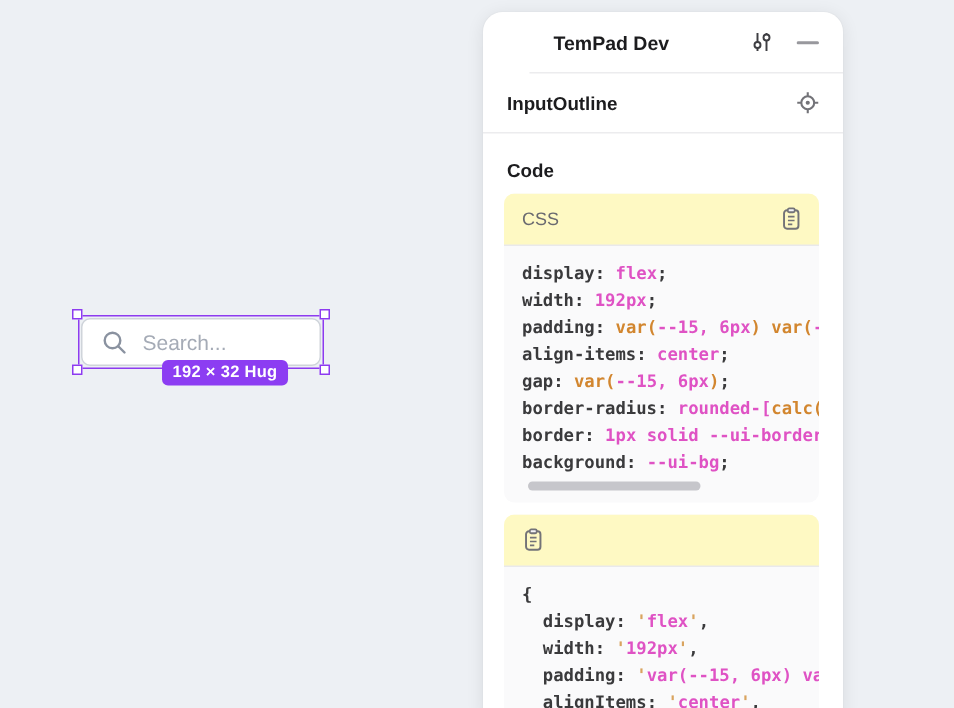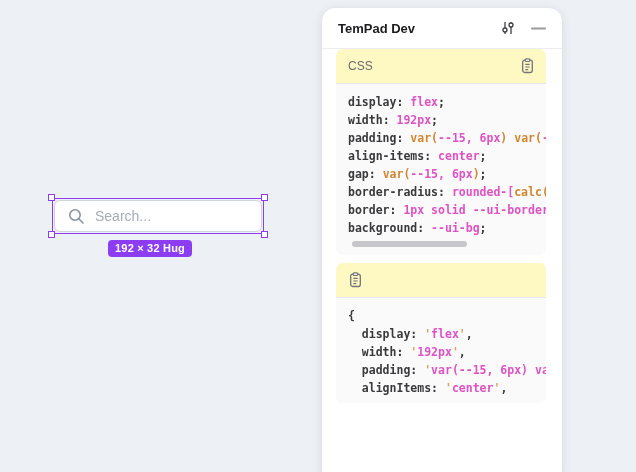--- a/index.html
+++ b/index.html
@@ -5,21 +5,21 @@
   html,body{margin:0;padding:0;}
   body{
     width:636px;height:472px;overflow:hidden;position:relative;
     background:#edf0f4;
     font-family:"Liberation Sans","DejaVu Sans",sans-serif;
     -webkit-font-smoothing:antialiased;
   }
 
   
   .canvas{position:absolute;inset:0;}
-  .selection{position:absolute;left:54px;top:200px;width:208px;height:32px;}
+  .selection{position:absolute;left:54px;top:212px;width:160px;height:32px;}
   .search-box{
     position:absolute;inset:0;background:#fff;border:1px solid #cfd4da;border-radius:6px;
     display:flex;align-items:center;padding-left:13px;gap:10px;box-sizing:border-box;
   }
   .search-placeholder{font-size:14px;color:#a5abb6;}
   .sel-outline{position:absolute;inset:-2px;border:1.5px solid #8d3bf0;pointer-events:none;}
   .handle{position:absolute;width:7px;height:7px;background:#fff;border:1px solid #8d3bf0;box-sizing:border-box;}
   .handle.tl{left:-6px;top:-6px;} .handle.tr{right:-6px;top:-6px;}
   .handle.bl{left:-6px;bottom:-6px;} .handle.br{right:-6px;bottom:-6px;}
   .dim-badge{
@@ -29,21 +29,21 @@
   }
 
   
   .panel{
     position:absolute;left:322px;top:8px;width:240px;height:478px;background:#fff;
     border-radius:13px;box-shadow:0 2px 12px rgba(0,0,0,.09),0 0 1px rgba(0,0,0,.08);
     box-sizing:border-box;overflow:hidden;
   }
   .panel-header{
     height:41px;display:flex;align-items:center;padding:0 16px;
-    border-bottom:1px solid #ececee;box-sizing:border-box;
+    border-bottom:1px solid #ececee;box-sizing:border-box;margin-left:31px;
   }
   .panel-title{font-size:13px;font-weight:700;color:#1c1c1e;flex:1;}
   .icon-btn{background:none;border:none;padding:0;margin:0;display:flex;align-items:center;cursor:pointer;}
   .panel-header .icon-btn + .icon-btn{margin-left:15px;}
   .node-row{
     height:40px;display:flex;align-items:center;padding:0 16px;
     border-bottom:1px solid #ececee;box-sizing:border-box;
   }
   .node-name{font-size:12.5px;font-weight:700;color:#1c1c1e;flex:1;}
   .section-label{margin:18px 16px 8px;font-size:12.5px;font-weight:700;color:#1c1c1e;}
@@ -100,21 +100,35 @@
         <circle cx="11" cy="5" r="2" fill="#fff" stroke="#3e3e42" stroke-width="1.3"></circle>
       </svg>
     </button>
     <button class="icon-btn">
       <svg width="15" height="15" viewBox="0 0 15 15">
         <line x1="1" y1="7.5" x2="14" y2="7.5" stroke="#98989d" stroke-width="2" stroke-linecap="round"></line>
       </svg>
     </button>
   </div>
 
+  <div class="node-row">
+    <span class="node-name">InputOutline</span>
+    <button class="icon-btn">
+      <svg width="15" height="15" viewBox="0 0 15 15">
+        <circle cx="7.5" cy="7.5" r="4.3" fill="none" stroke="#737378" stroke-width="1.4"></circle>
+        <circle cx="7.5" cy="7.5" r="1.4" fill="#737378"></circle>
+        <line x1="7.5" y1="0.5" x2="7.5" y2="3" stroke="#737378" stroke-width="1.4"></line>
+        <line x1="7.5" y1="12" x2="7.5" y2="14.5" stroke="#737378" stroke-width="1.4"></line>
+        <line x1="0.5" y1="7.5" x2="3" y2="7.5" stroke="#737378" stroke-width="1.4"></line>
+        <line x1="12" y1="7.5" x2="14.5" y2="7.5" stroke="#737378" stroke-width="1.4"></line>
+      </svg>
+    </button>
+  </div>
 
+  <div class="section-label">Code</div>
 
   <div class="code-blocks">
   <section class="code-block">
     <div class="code-block-header">
       <span class="code-block-label">CSS</span>
       <button class="icon-btn">
         <svg width="15" height="16" viewBox="0 0 15 16">
           <rect x="2.7" y="2.2" width="9.6" height="12.3" rx="2" fill="none" stroke="#737378" stroke-width="1.3"></rect>
           <rect x="5.2" y="0.9" width="4.6" height="2.6" rx="1" fill="#f4f4f6" stroke="#737378" stroke-width="1.2"></rect>
           <line x1="5.3" y1="6.4" x2="9.7" y2="6.4" stroke="#737378" stroke-width="1.1"></line>

